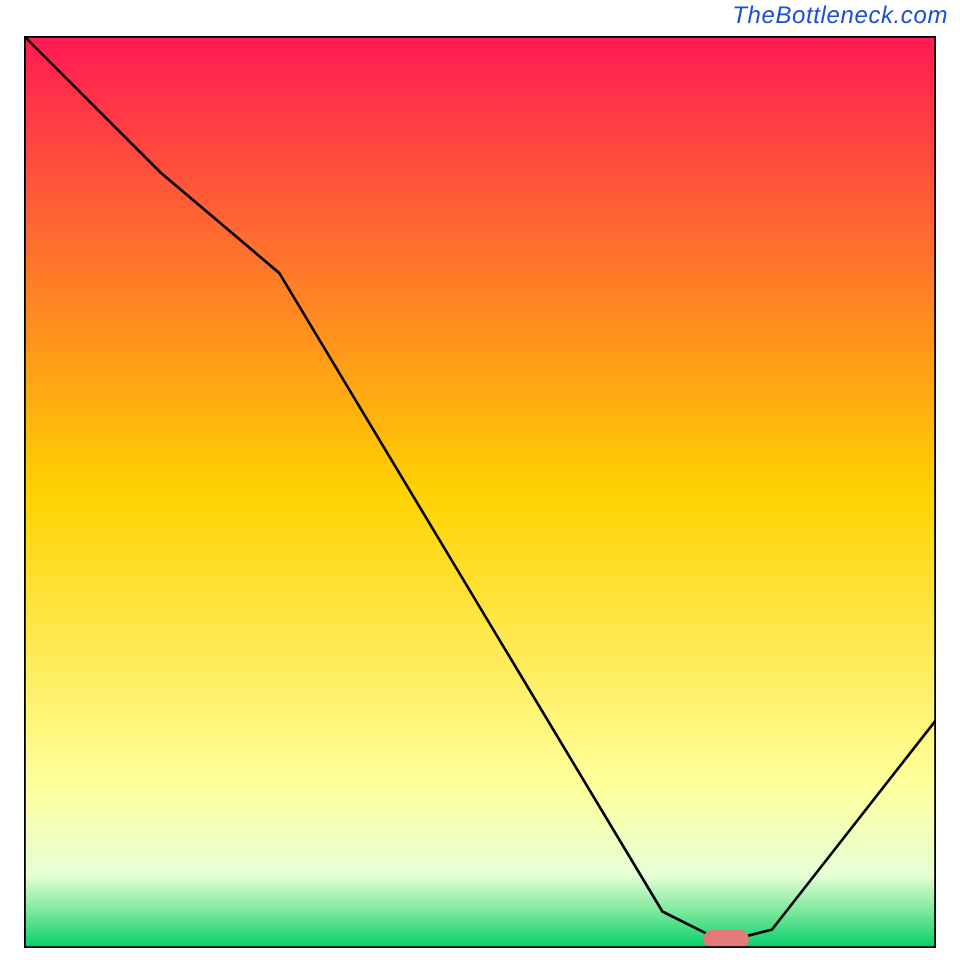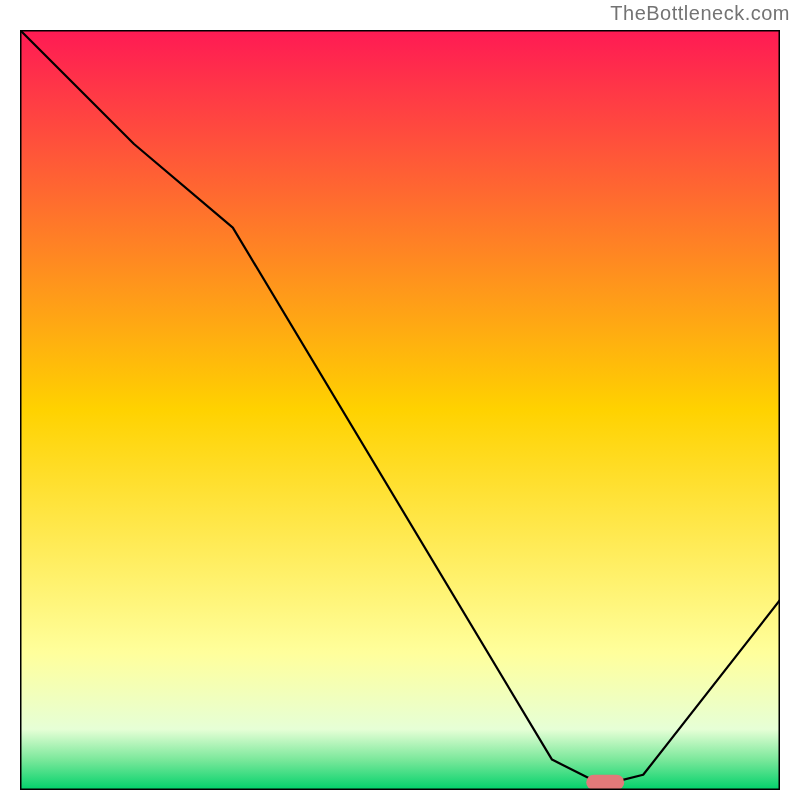--- a/index.html
+++ b/index.html
@@ -8,24 +8,25 @@
     width: 800px;
     height: 800px;
     background: #ffffff;
     font-family: Arial, Helvetica, sans-serif;
     position: relative;
   }
   .watermark {
     position: absolute;
     top: 2px;
     right: 10px;
-    color: #737373;
+    color: #1d4ed8;
     font-size: 20px;
     letter-spacing: 0.5px;
     z-index: 10;
+    font-style: italic;
   }
   .chart-wrap {
     position: absolute;
     top: 30px;
     left: 20px;
     width: 760px;
     height: 760px;
   }
   svg {
     display: block;

